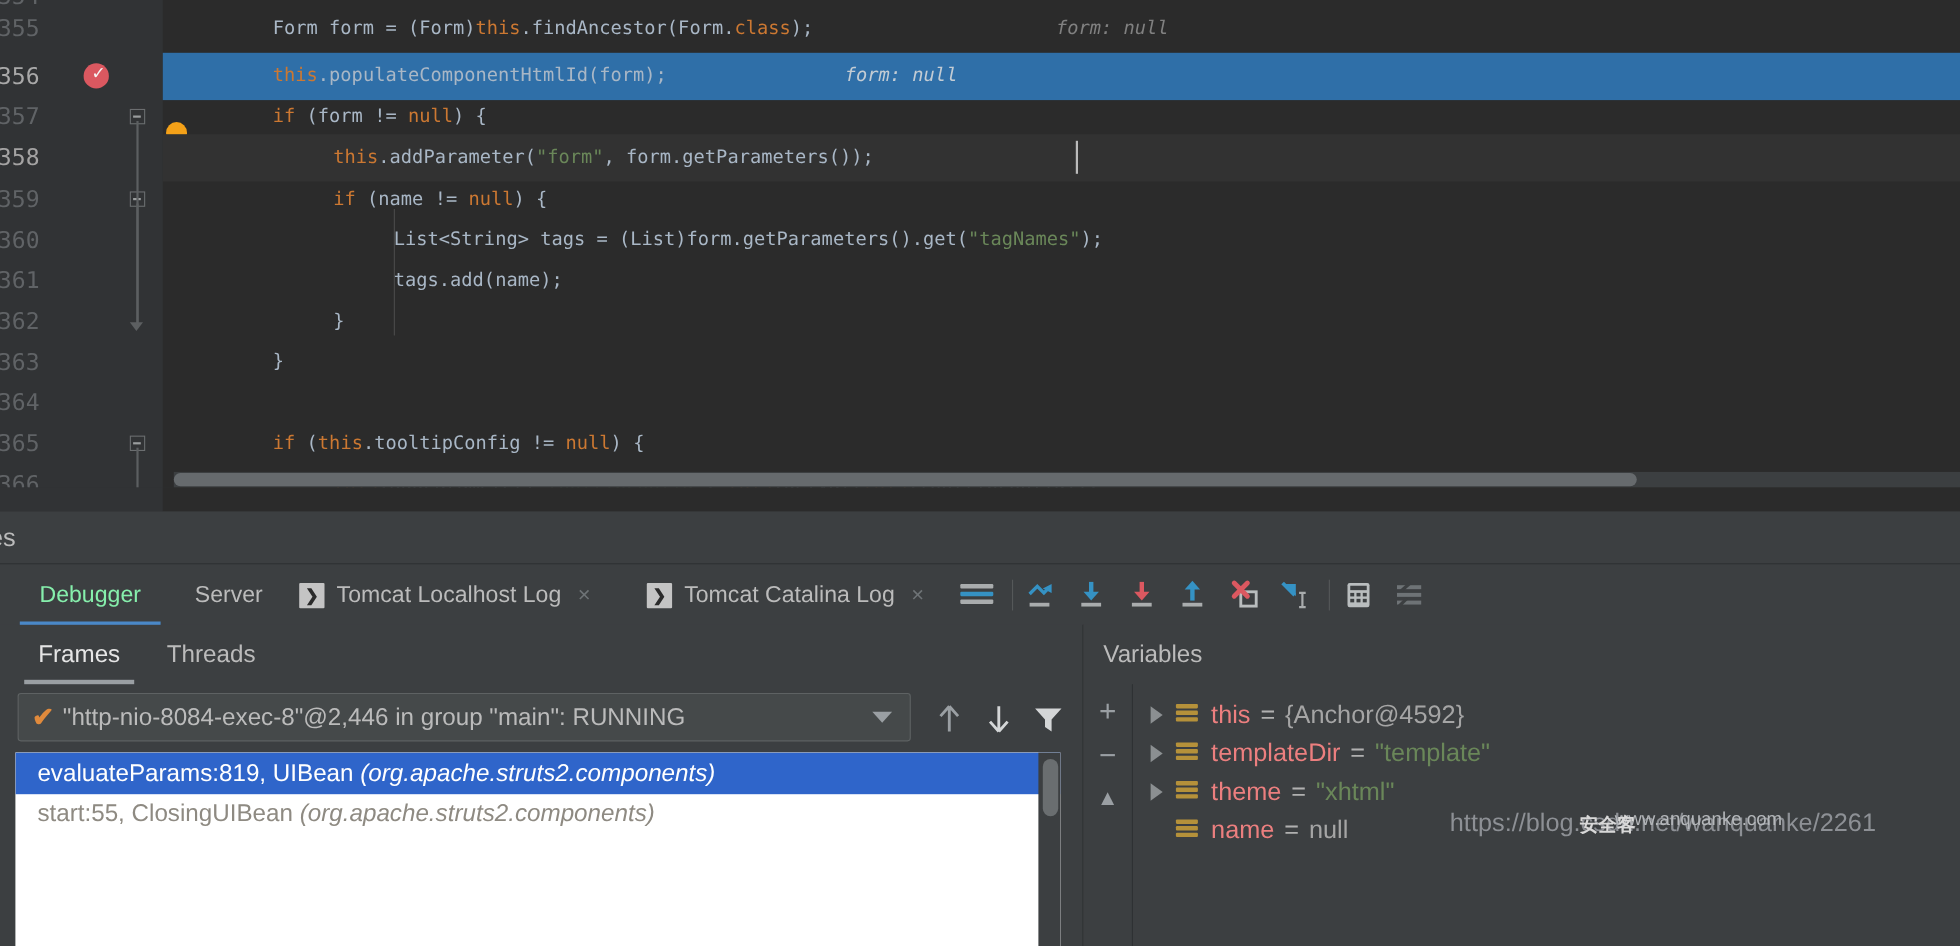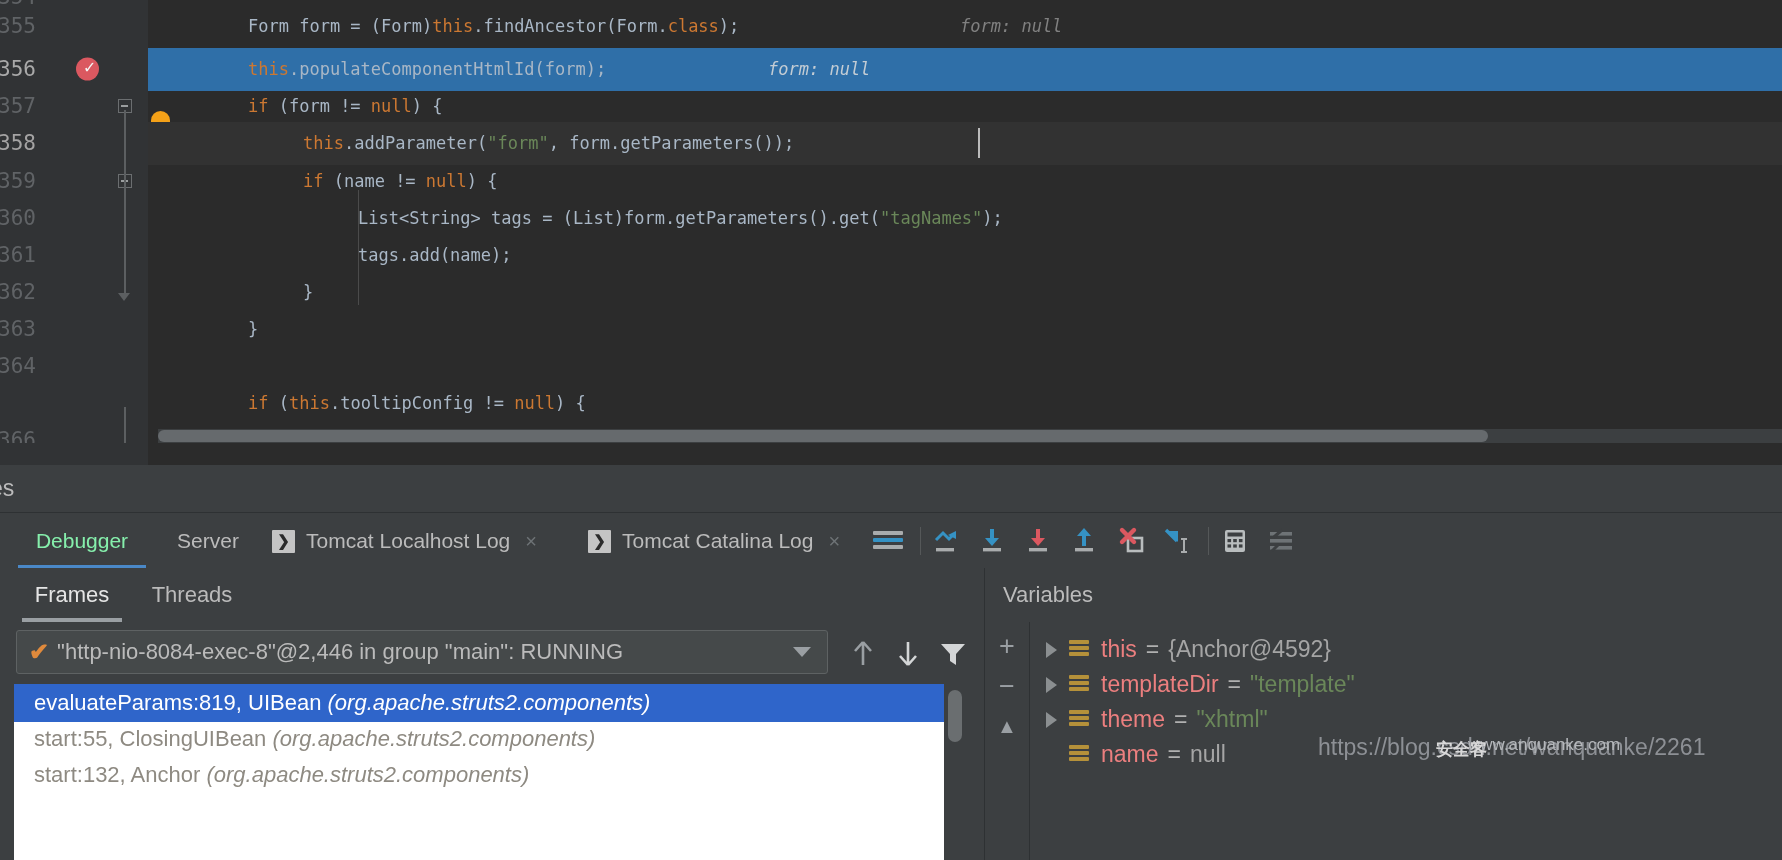--- a/index.html
+++ b/index.html
@@ -325,20 +325,24 @@
       </div>
       <div class="ln-row" style="top:271px">
         <div class="ln-num">362</div>
       </div>
       <div class="ln-row" style="top:308px">
         <div class="ln-num">363</div>
       </div>
       <div class="ln-row" style="top:345px">
         <div class="ln-num">364</div>
       </div>
+      <div class="ln-row" style="top:382px">
+        <div class="ln-num">365</div>
+        <div class="fold"></div>
+      </div>
       <div class="ln-row" style="top:419px">
         <div class="ln-num">366</div>
       </div>
 
       <div class="fold-stem" style="top:110px;height:185px"></div>
       <div class="fold-end" style="top:293px"></div>
       <div class="fold-stem" style="top:185px;height:110px"></div>
       <div class="fold-stem" style="top:407px;height:45px"></div>
 
       <div class="bulb" style="top:124px;left:148px">
@@ -552,24 +556,20 @@
         </svg>
       </div>
 
       <div id="frames-list">
         <div class="frame-item sel" style="top:0">
           <span>evaluateParams:819, UIBean</span>
           <span class="pkg">(org.apache.struts2.components)</span>
         </div>
         <div class="frame-item" style="top:36px">
           <span>start:55, ClosingUIBean</span>
-          <span class="pkg">(org.apache.struts2.components)</span>
-        </div>
-        <div class="frame-item" style="top:72px">
-          <span>start:132, Anchor</span>
           <span class="pkg">(org.apache.struts2.components)</span>
         </div>
         <div id="frames-vscroll">
           <div class="thumb"></div>
         </div>
       </div>
     </div>
 
     <div id="split-right">
       <div id="vars-header">Variables</div>

